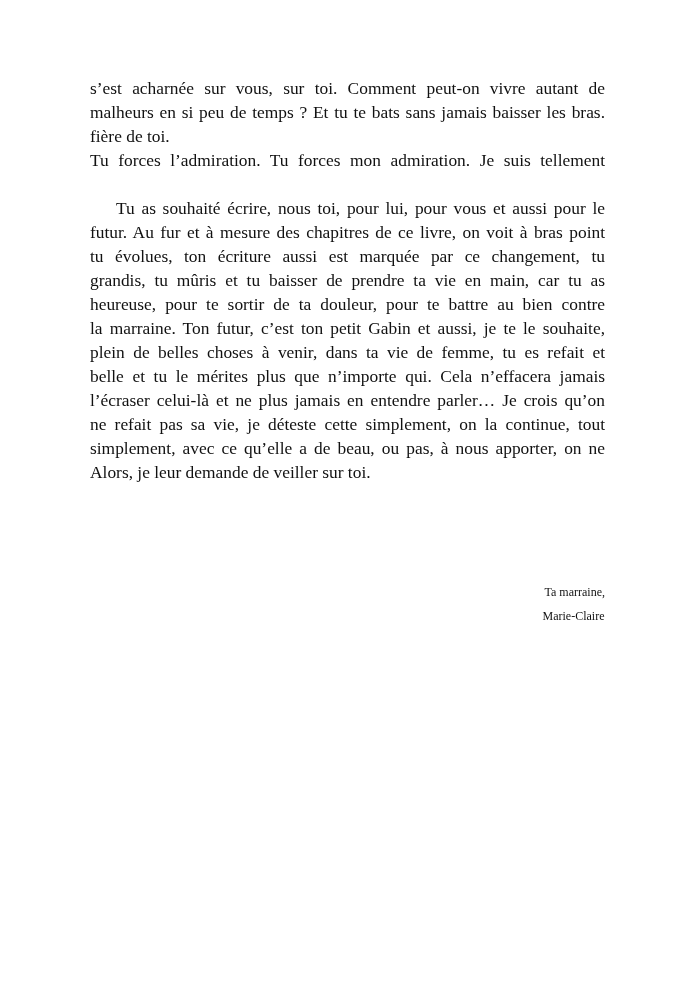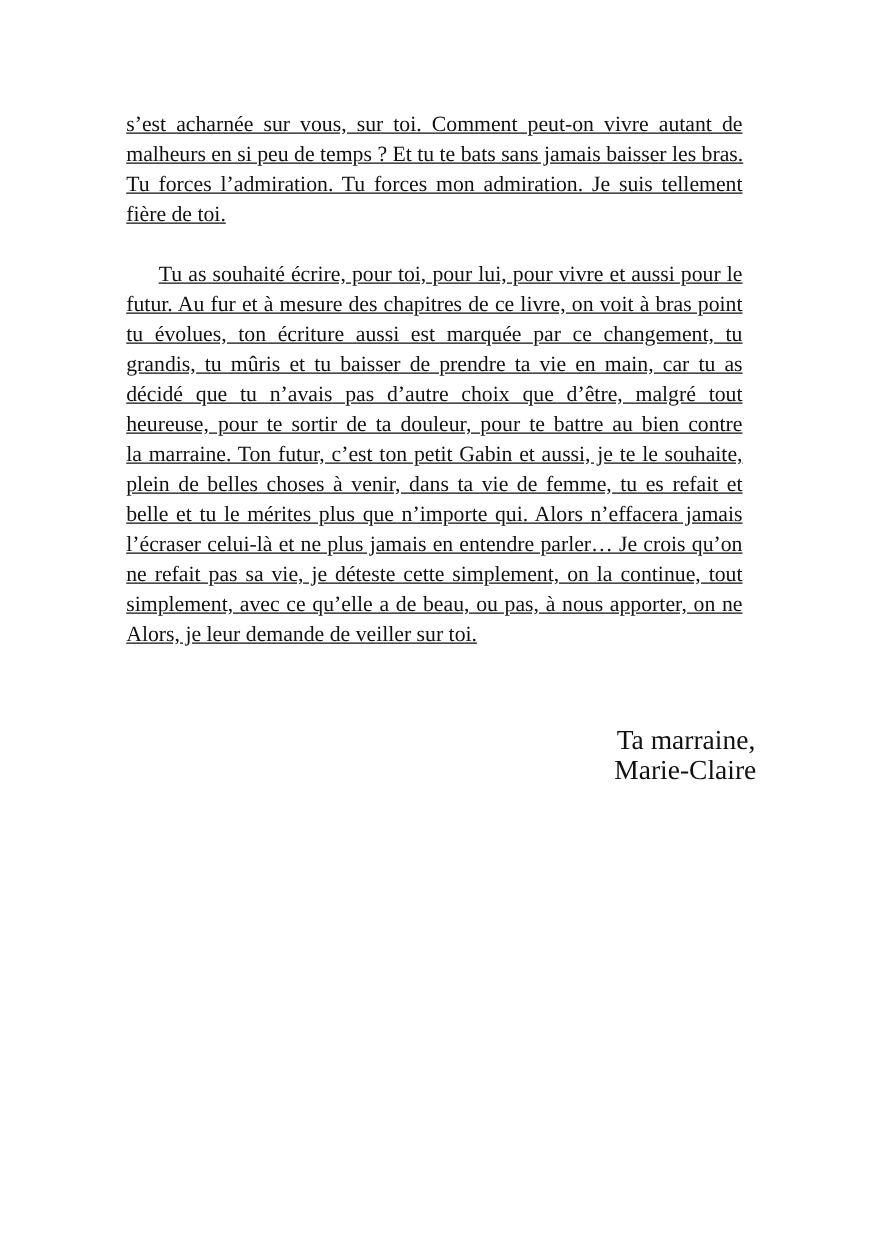--- a/index.html
+++ b/index.html
@@ -27,67 +27,65 @@
       line-height: 24px;
       font-size: 17.4px;
       white-space: nowrap;
       text-align: justify;
       text-align-last: justify;
     }
     .line.last {
       text-align-last: left;
     }
     .para {
-      margin: 11px;
-      text-decoration: underline;
+      margin: 0;
     }
     .para + .para {
       margin-top: 24px;
     }
     .indent-first .line:first-child {
       padding-left: 26px;
     }
     .signature {
       position: absolute;
       right: 95px;
       top: 580px;
       text-align: left;
     }
     .signature .sig-line {
       display: block;
       height: 24px;
       line-height: 24px;
-      font-size: 22px;
+      font-size: 12px;
       white-space: nowrap;
     }
     .signature .sig-line.closing {
       padding-left: 2px;
     }
   </style>
 </head>
 <body>
 
 <div class="page">
   <div class="para">
     <span class="line">s’est acharnée sur vous, sur toi. Comment peut-on vivre autant de</span>
     <span class="line">malheurs en si peu de temps ? Et tu te bats sans jamais baisser les bras.</span>
+    <span class="line last">fière de toi.</span>
     <span class="line">Tu forces l’admiration. Tu forces mon admiration. Je suis tellement</span>
-    <span class="line last">fière de toi.</span>
   </div>
 
   <div class="para indent-first">
-    <span class="line">Tu as souhaité écrire, pour toi, pour lui, pour vivre et aussi pour le</span>
+    <span class="line">Tu as souhaité écrire, nous toi, pour lui, pour vous et aussi pour le</span>
     <span class="line">futur. Au fur et à mesure des chapitres de ce livre, on voit à bras point</span>
     <span class="line">tu évolues, ton écriture aussi est marquée par ce changement, tu</span>
     <span class="line">grandis, tu mûris et tu baisser de prendre ta vie en main, car tu as</span>
-    <span class="line">décidé que tu n’avais pas d’autre choix que d’être, malgré tout</span>
     <span class="line">heureuse, pour te sortir de ta douleur, pour te battre au bien contre</span>
     <span class="line">la marraine. Ton futur, c’est ton petit Gabin et aussi, je te le souhaite,</span>
     <span class="line">plein de belles choses à venir, dans ta vie de femme, tu es refait et</span>
-    <span class="line">belle et tu le mérites plus que n’importe qui. Alors n’effacera jamais</span>
+    <span class="line">belle et tu le mérites plus que n’importe qui. Cela n’effacera jamais</span>
     <span class="line">l’écraser celui-là et ne plus jamais en entendre parler… Je crois qu’on</span>
     <span class="line">ne refait pas sa vie, je déteste cette simplement, on la continue, tout</span>
     <span class="line">simplement, avec ce qu’elle a de beau, ou pas, à nous apporter, on ne</span>
     <span class="line last">Alors, je leur demande de veiller sur toi.</span>
   </div>
 </div>
 
 <div class="signature">
   <span class="sig-line closing">Ta marraine,</span>
   <span class="sig-line">Marie-Claire</span>

